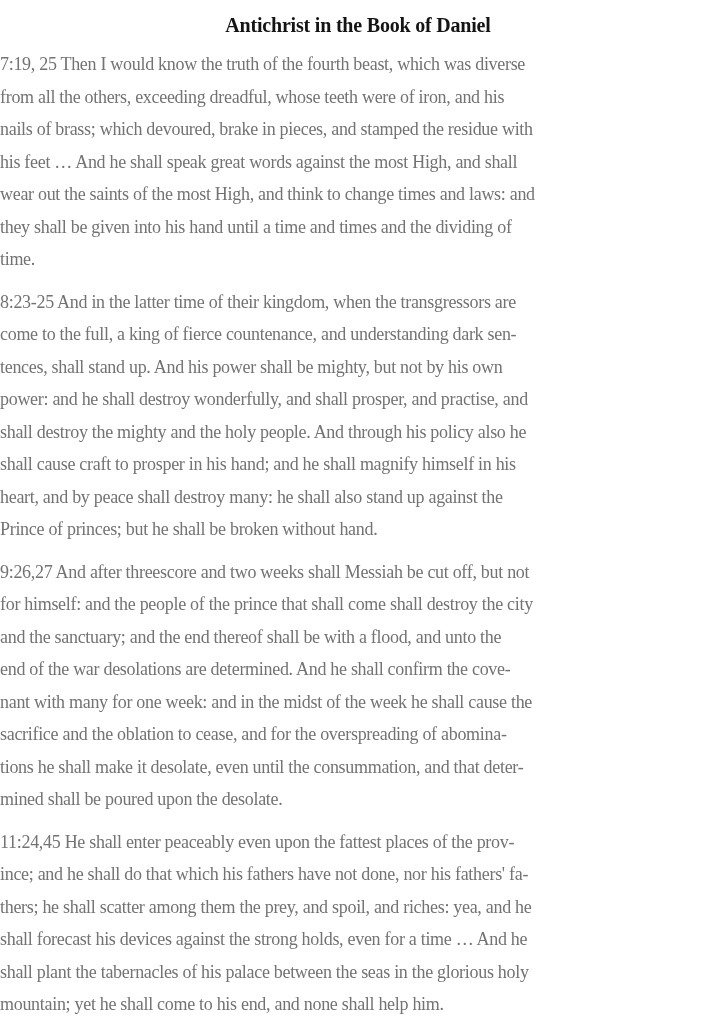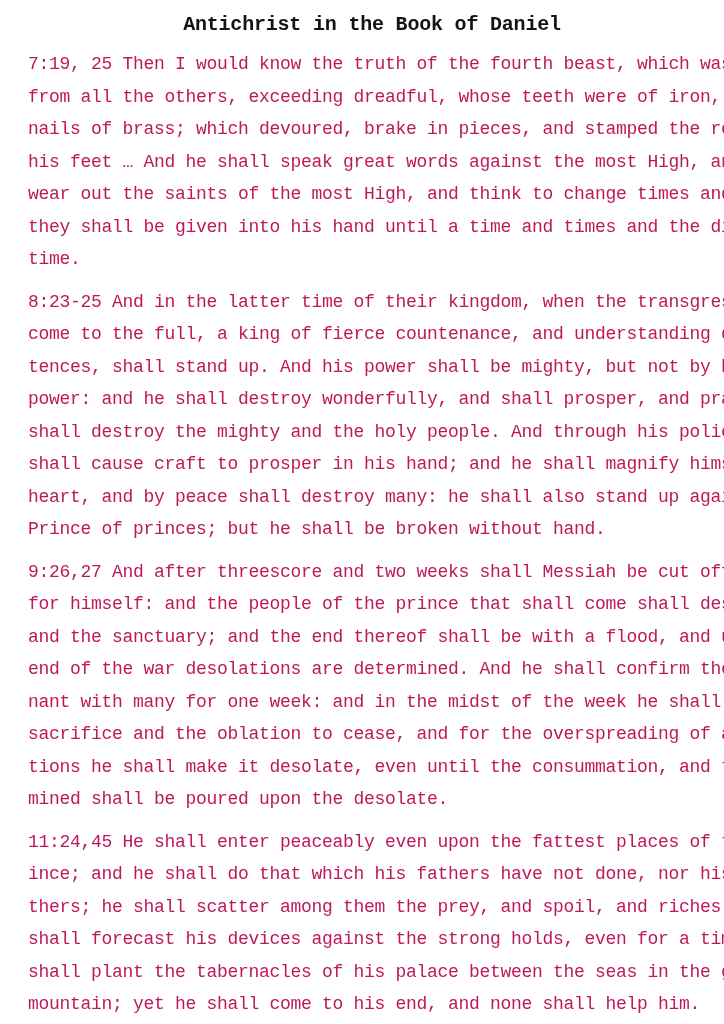--- a/index.html
+++ b/index.html
@@ -7,41 +7,41 @@
     padding: 0;
     background: #ffffff;
   }
   .page {
     position: relative;
     width: 724px;
     height: 1024px;
     background: #ffffff;
     overflow: hidden;
     box-sizing: border-box;
-    padding: 12px 8px 0 28px;
-    font-family: Liberation Mono, monospace;
+    padding: 12px 8px 0 0;
+    font-family: Liberation Serif, serif;
     color: #1a1a1a;
   }
   .doc-title {
     font-size: 20px;
     line-height: 26px;
     font-weight: 700;
     text-align: center;
     margin: 0 0 10px 0;
     letter-spacing: -0.2px;
     color: #141414;
   }
   .scripture {
     font-size: 18px;
     line-height: 32.5px;
     letter-spacing: -0.3px;
     margin: 0 0 10px 0;
     white-space: pre;
     text-align: left;
-    color: #be185d;
+    color: #737373;
   }
 </style>
 </head>
 <body>
 
 <div class="page">
   <h1 class="doc-title">Antichrist in the Book of Daniel</h1>
 
   <p class="scripture">7:19, 25 Then I would know the truth of the fourth beast, which was diverse
 from all the others, exceeding dreadful, whose teeth were of iron, and his

